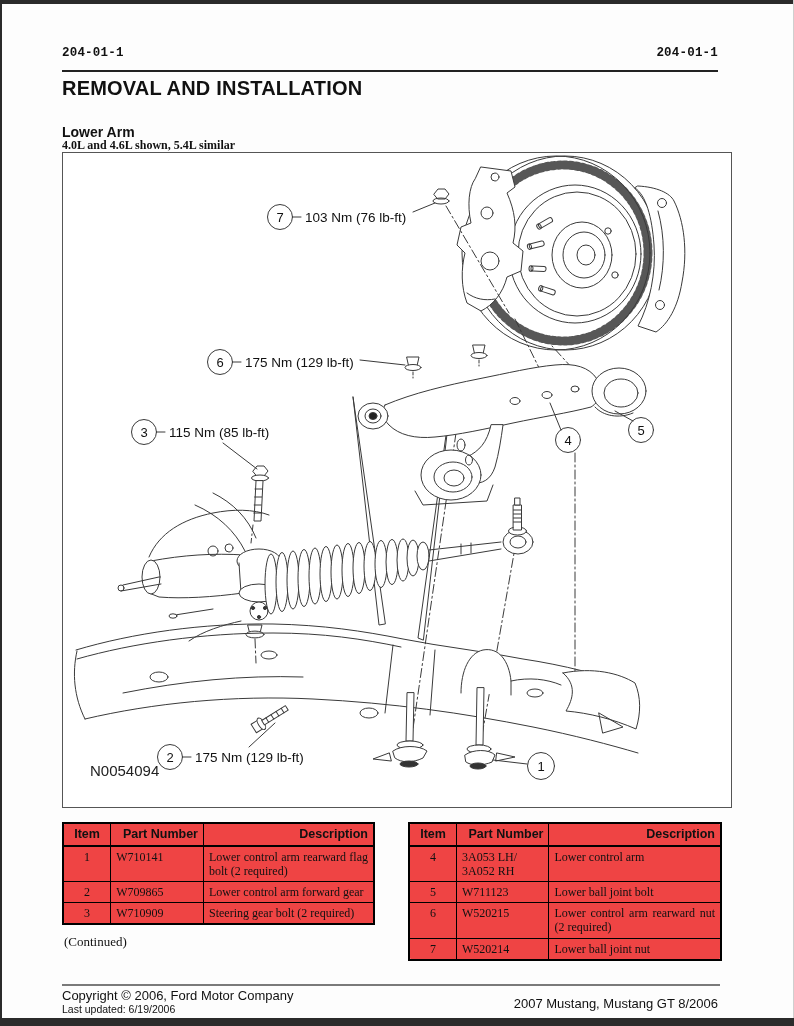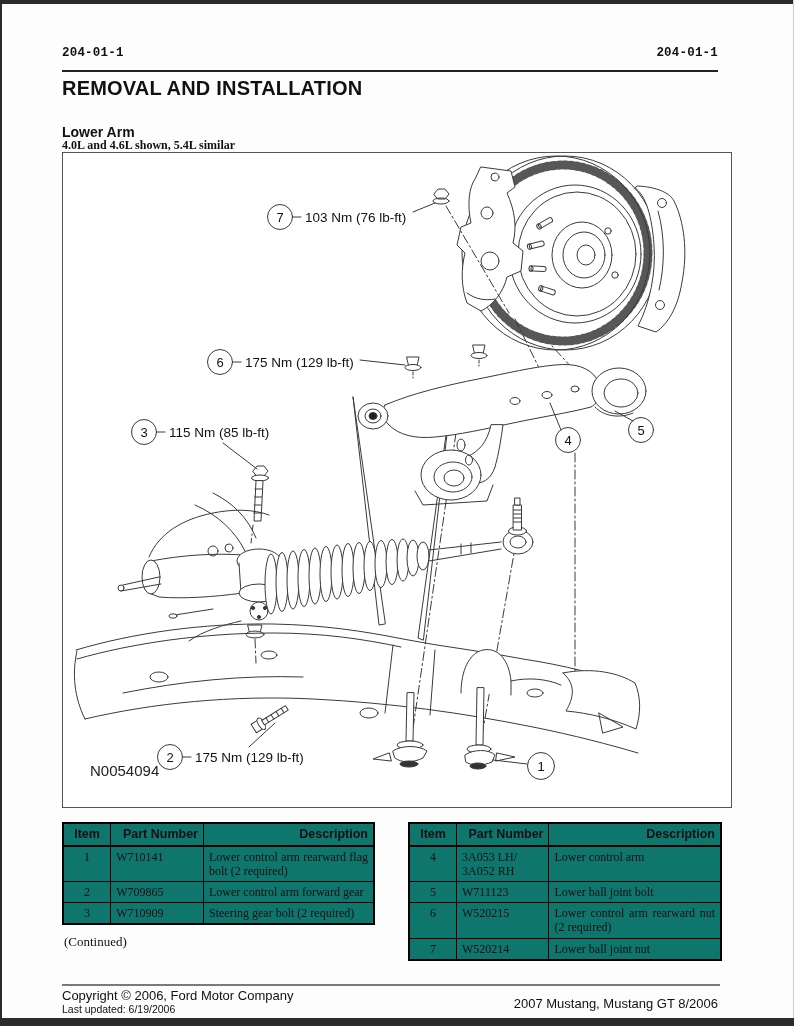--- a/index.html
+++ b/index.html
@@ -30,21 +30,21 @@
     border:1px solid #555;background:#fff;box-sizing:border-box;
   }
   .figure-box svg{position:absolute;top:0;left:0;}
   .figure-code{position:absolute;left:15px;bottom:28px;font-size:15px;color:#222;margin-left:12px;}
 
   svg text{font-family:"Liberation Sans",sans-serif;fill:#111;stroke:none;}
   .callout-label{font-size:13.5px;}
   .callout-num{font-size:13px;text-anchor:middle;}
 
   table.parts{
-    position:absolute;border-collapse:collapse;background:#0f766e;
+    position:absolute;border-collapse:collapse;background:#ef4444;
     font-family:"Liberation Serif",serif;font-size:12px;line-height:1.18;border-radius:8px;
   }
   table.parts th,table.parts td{border:1px solid #000;padding:3px 5px;vertical-align:top;}
   table.parts th{
     font-family:"Liberation Sans",sans-serif;font-size:12.5px;font-weight:bold;
     text-align:right;border-bottom:2px solid #000;padding:3px 5px;
   }
   table.parts th.col-item{text-align:center;}
   table.parts td.c-item{text-align:center;width:38px;}
   table.parts td.c-part{width:88px;}

